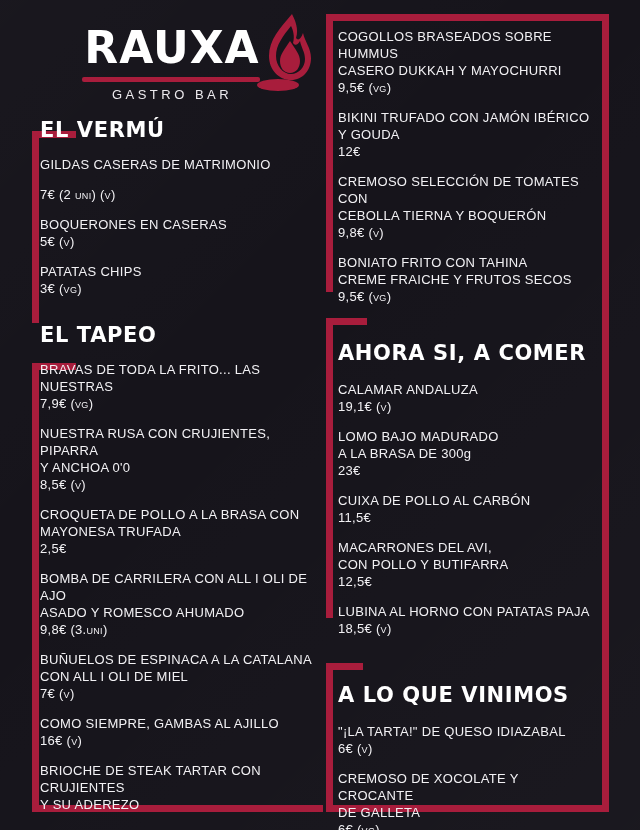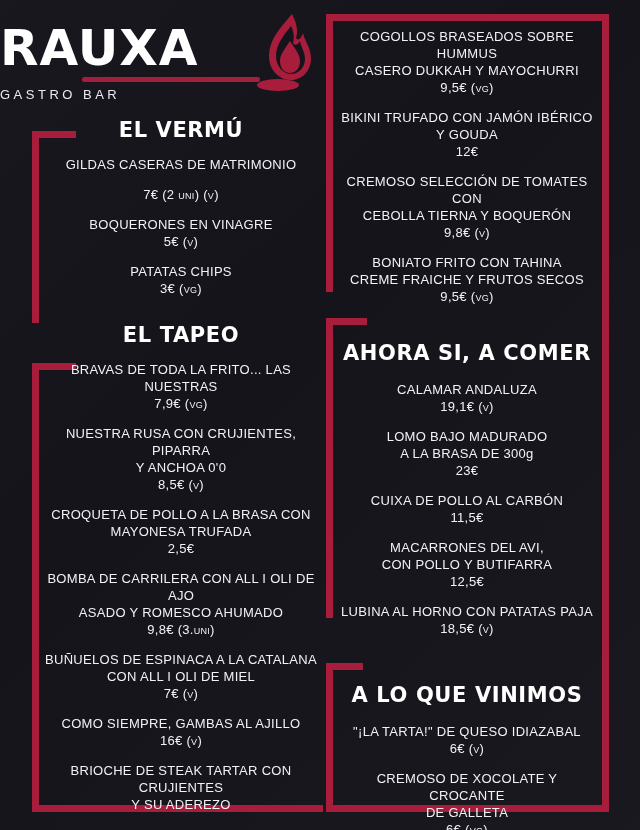--- a/index.html
+++ b/index.html
@@ -8,38 +8,38 @@
     --text:#f2f1f4;
   }
   *{margin:0;padding:0;box-sizing:border-box;}
   html,body{background:#000;}
   body{width:640px;height:830px;position:relative;overflow:hidden;
        font-family:"Liberation Sans", sans-serif;}
   .page{position:absolute;inset:0;background:var(--bg);
         background-image:linear-gradient(135deg, rgba(255,255,255,0.015) 0%, rgba(0,0,0,0) 40%, rgba(255,255,255,0.02) 100%);}
 
   
-  .brand-title{position:absolute;left:0;top:24px;width:344px;
+  .brand-title{position:absolute;left:0;top:24px;width:344px;text-align:center;
         color:#ffffff;font-family:"DejaVu Sans", sans-serif;font-weight:800;
-        font-size:50px;letter-spacing:1px;line-height:48px;}
+        font-size:44px;letter-spacing:1px;line-height:48px;}
   .brand-underline{position:absolute;left:82px;top:77px;width:178px;height:5px;
         background:var(--accent);border-radius:2px;}
-  .brand-tagline{position:absolute;left:0;top:87px;width:344px;
+  .brand-tagline{position:absolute;left:0;top:87px;width:344px;text-align:center;
         color:#eceaee;font-size:13px;letter-spacing:3.5px;font-weight:400;}
   .flame{position:absolute;left:252px;top:14px;width:70px;height:80px;}
 
   
   .bar{position:absolute;background:var(--accent);}
 
   
   .col{position:absolute;color:var(--text);}
   #left-col{left:40px;top:118px;width:282px;}
   #right-col{left:338px;top:28px;width:258px;}
 
-  .menu-section{text-align:center;}
+  .menu-section{text-align:left;}
   #left-col .menu-section + .menu-section{margin-top:26px;}
   #right-col .menu-section + .menu-section{margin-top:36px;}
   #right-col .menu-section:last-child{margin-top:46px;}
 
   .section-title{font-family:"DejaVu Sans", sans-serif;font-weight:800;
         font-size:21px;letter-spacing:0.6px;color:#ffffff;margin:0 0 14px 0;
         line-height:24px;}
   #right-col .section-title{margin-bottom:16px;}
 
   .menu-item + .menu-item{margin-top:13px;}
@@ -81,21 +81,21 @@
   <div id="left-col" class="col">
       <section class="menu-section">
         <h2 class="section-title">EL VERMÚ</h2>
         <div class="menu-item">
           <div class="item-name">GILDAS CASERAS DE MATRIMONIO</div>
         </div>
         <div class="menu-item">
           <div class="item-price">7€ (2 uni) (v)</div>
         </div>
         <div class="menu-item">
-          <div class="item-name">BOQUERONES EN VINAGRE</div>
+          <div class="item-name">BOQUERONES EN CASERAS</div>
           <div class="item-price">5€ (v)</div>
         </div>
         <div class="menu-item">
           <div class="item-name">PATATAS CHIPS</div>
           <div class="item-price">3€ (vg)</div>
         </div>
       </section>
       <section class="menu-section">
         <h2 class="section-title">EL TAPEO</h2>
         <div class="menu-item">

